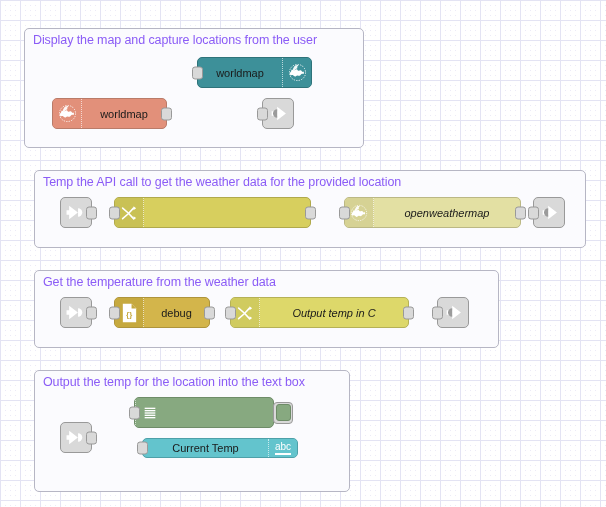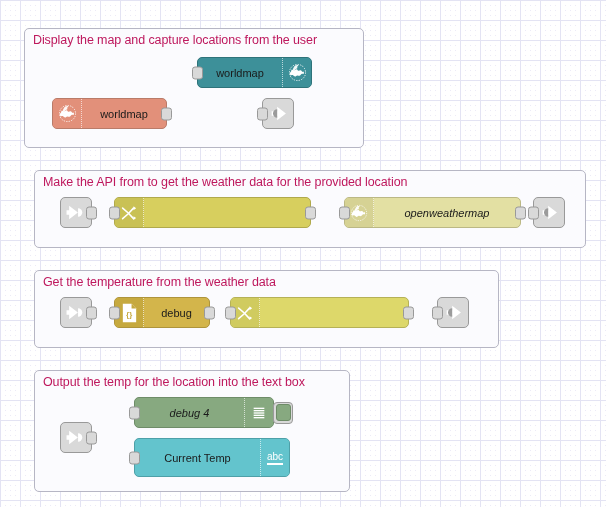--- a/index.html
+++ b/index.html
@@ -35,21 +35,21 @@
     box-sizing: border-box;
     background: #fbfbfe;
     border: 1px solid #b6b6c4;
     border-radius: 5px;
   }
   .group-label {
     position: absolute;
     top: 4px;
     left: 8px;
     font-size: 12.5px;
-    color: #be185d;
+    color: #8b5cf6;
     white-space: nowrap;
     letter-spacing: -0.1px;
   }
 
   
   .wires {
     position: absolute;
     left: 0;
     top: 0;
     width: 606px;
@@ -255,21 +255,21 @@
       <div class="node-icon">
         <svg class="glyph" width="21" height="21" viewBox="0 0 24 24">
           <path fill="#ffffff" d="M10.5 4.2 L20.5 12 L10.5 19.8 L10.5 14.6 L4.2 14.6 L4.2 9.4 L10.5 9.4 Z"></path>
           <path fill="#9b9b9b" d="M10.5 7.2 a4.8 4.8 0 0 0 0 9.6 Z"></path>
         </svg>
       </div>
     </div>
   </div>
 
   <div class="group" style="left:34px; top:170px; width:552px; height:78px;">
-    <div class="group-label">Make the API from to get the weather data for the provided location</div>
+    <div class="group-label">Temp the API call to get the weather data for the provided location</div>
   </div>
 
   <div class="node n-link" style="left:60px; top:197px; width:32px; height:31px;">
     <div class="node-body">
       <div class="node-icon">
         <svg class="glyph" width="21" height="21" viewBox="0 0 24 24">
           <path fill="#ffffff" d="M3.6 4.2 L13.6 12 L3.6 19.8 L3.6 14.6 L0.6 14.6 L0.6 9.4 L3.6 9.4 Z"></path>
           <path fill="#ffffff" d="M13.8 7.2 a4.8 4.8 0 0 1 0 9.6 Z"></path>
         </svg>
       </div>
@@ -354,20 +354,21 @@
     <div class="port in"></div>
     <div class="node-body">
       <div class="node-icon">
         <svg class="glyph" width="18" height="18" viewBox="0 0 24 24">
           <path fill="none" stroke="#ffffff" stroke-width="2.1" stroke-linecap="round" d="M3.5 5.5 L11 12 L18 19.5"></path>
           <path fill="none" stroke="#ffffff" stroke-width="2.1" stroke-linecap="round" d="M3.5 19.5 L11 13 L18 5.5"></path>
           <path fill="#ffffff" d="M18 3 L21.5 5.8 L18 8.3 Z"></path>
           <path fill="#ffffff" d="M18 16.2 L21.5 18.8 L18 21.4 Z"></path>
         </svg>
       </div>
+      <div class="node-label center italic">Output temp in C</div>
     </div>
     <div class="port out"></div>
   </div>
 
   <div class="node n-link" style="left:437px; top:297px; width:32px; height:31px;">
     <div class="port in"></div>
     <div class="node-body">
       <div class="node-icon">
         <svg class="glyph" width="21" height="21" viewBox="0 0 24 24">
           <path fill="#ffffff" d="M10.5 4.2 L20.5 12 L10.5 19.8 L10.5 14.6 L4.2 14.6 L4.2 9.4 L10.5 9.4 Z"></path>
@@ -389,39 +390,38 @@
           <path fill="#ffffff" d="M13.8 7.2 a4.8 4.8 0 0 1 0 9.6 Z"></path>
         </svg>
       </div>
     </div>
     <div class="port out"></div>
   </div>
 
   <div class="node n-green" style="left:134px; top:397px; width:140px; height:31px;">
     <div class="port in"></div>
     <div class="node-body">
-      <div class="node-label center italic">debug 4</div>
       <div class="node-icon right">
         <svg class="glyph" width="16" height="16" viewBox="0 0 24 24">
           <g fill="#ffffff">
             <rect x="4" y="4" width="16" height="2"></rect>
             <rect x="4" y="7.5" width="16" height="2"></rect>
             <rect x="4" y="11" width="16" height="2"></rect>
             <rect x="4" y="14.5" width="16" height="2"></rect>
             <rect x="4" y="18" width="16" height="2"></rect>
           </g>
         </svg>
       </div>
     </div>
     <div class="status-btn">
       <div class="status-inner"></div>
     </div>
   </div>
 
-  <div class="node n-cyan" style="left:134px; top:438px; width:156px; height:39px;">
+  <div class="node n-cyan" style="left:142px; top:438px; width:156px; height:20px;">
     <div class="port in"></div>
     <div class="node-body">
       <div class="node-label center">Current Temp</div>
       <div class="node-icon right">
         <span class="abc-glyph">abc</span>
       </div>
     </div>
   </div>
 
 </div>

